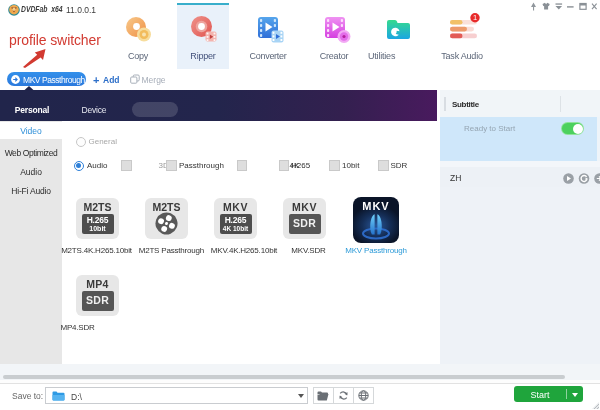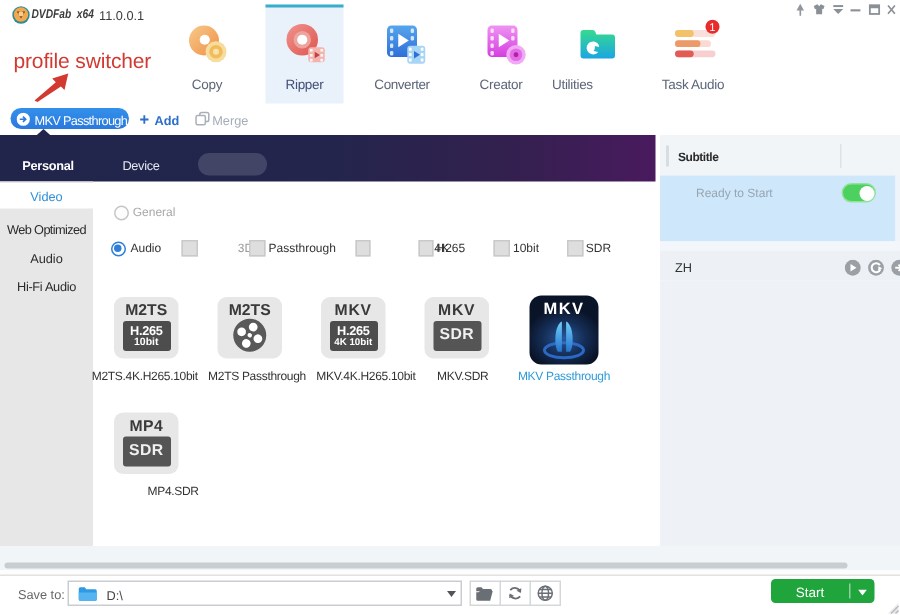--- a/index.html
+++ b/index.html
@@ -245,21 +245,21 @@
   <ellipse cx="17" cy="22.5" rx="13" ry="5" fill="none" stroke="#2f6fd0" stroke-width="2" opacity="0.9"></ellipse>
   <path d="M12.9 23.5 C10.9 20.5 10.7 12.5 12.3 7.8 C13.2 5.2 14.3 3.8 15.6 3.3 L15.6 23.5 Z" fill="url(#mg)"></path>
   <path d="M21.1 23.5 C23.1 20.5 23.3 12.5 21.7 7.8 C20.8 5.2 19.7 3.8 18.4 3.3 L18.4 23.5 Z" fill="url(#mg)"></path>
 </svg>
 <div class="abs" style="left:340px;top:246px;width:72px;text-align:center;font-size:8px;color:#2e9bd8;white-space:nowrap;letter-spacing:-0.2px;">MKV Passthrough</div>
 
 <div class="abs" style="left:76px;top:275px;width:43px;height:41px;border-radius:6px;background:#e7e7e7;"></div>
 <div class="abs" style="left:76px;top:278px;width:43px;text-align:center;font-size:10.5px;font-weight:bold;color:#3a3a3a;letter-spacing:0.3px;">MP4</div>
 <div class="abs" style="left:81.5px;top:290.5px;width:32px;height:20.5px;border-radius:2px;background:#555;"></div>
 <div class="abs" style="left:81.5px;top:294px;width:32px;text-align:center;font-size:10.5px;font-weight:bold;color:#f0f0f0;letter-spacing:0.3px;">SDR</div>
-<div class="abs" style="left:60.5px;top:322.5px;width:72px;text-align:right;font-size:8px;color:#333;letter-spacing:-0.2px;">MP4.SDR</div>
+<div class="abs" style="left:60.5px;top:322.5px;width:72px;text-align:left;font-size:8px;color:#333;letter-spacing:-0.2px;">MP4.SDR</div>
 
 <div class="abs" style="left:440px;top:90px;width:160px;height:27px;background:#f1f5f8;"></div>
 <div class="abs" style="left:444px;top:97px;width:1.5px;height:14px;background:#d8dde2;"></div>
 <div class="abs" style="left:452px;top:99.5px;font-size:8px;font-weight:bold;color:#2b2b2b;letter-spacing:-0.3px;">Subtitle</div>
 <div class="abs" style="left:560px;top:96px;width:1px;height:16px;background:#dde2e6;"></div>
 
 <div class="abs" style="left:440px;top:117px;width:157px;height:43.5px;background:#cfe7fa;"></div>
 <div class="abs" style="left:597px;top:117px;width:3px;height:43.5px;background:#eef4f9;"></div>
 <div class="abs" style="left:464px;top:124px;font-size:8px;color:#95a5b2;">Ready to Start</div>
 <div class="abs" style="left:561px;top:122px;width:23px;height:13px;border-radius:7px;background:#8fe39b;"></div>

